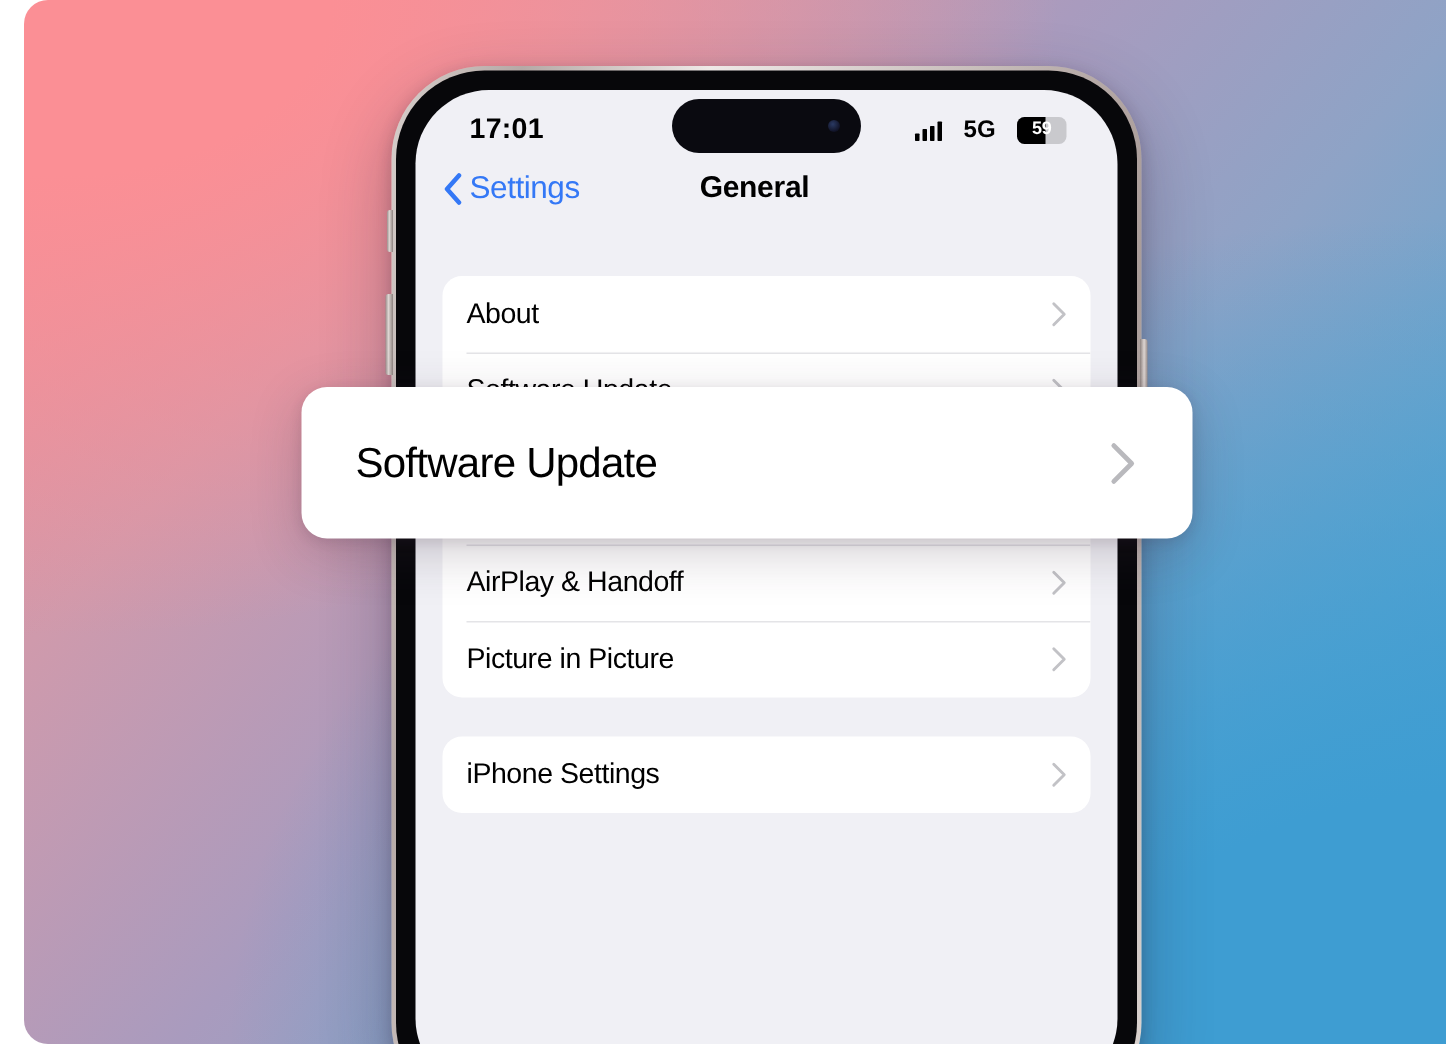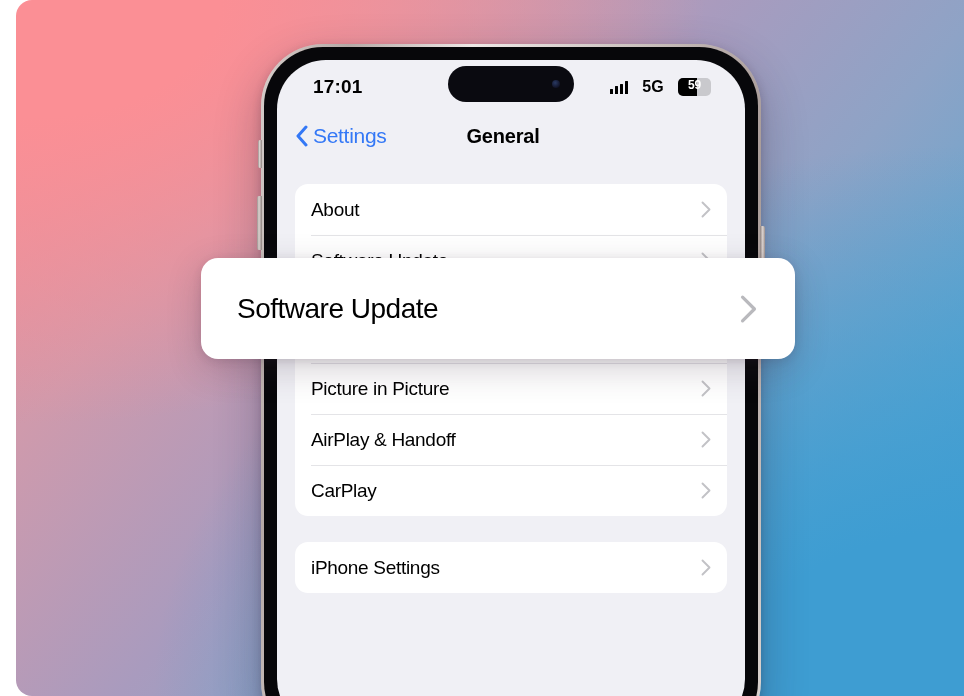--- a/index.html
+++ b/index.html
@@ -134,21 +134,21 @@
     font-weight: bold;
     color: #fff;
     letter-spacing: -.2px;
   }
 
   
   #nav-bar {
     position: relative;
     height: 44px;
     display: flex;
-    align-items: center;
+    align-items: flex-start;
     padding: 0 18px;
   }
   #back-button {
     display: flex;
     align-items: center;
     gap: 5px;
     color: #3478f6;
     cursor: pointer;
   }
   #back-chevron { width: 13px; height: 22px; display: block; }
@@ -292,33 +292,27 @@
               </div>
             </div>
             <div class="list-group">
               <div class="list-row">
                 <span class="row-label">AirDrop</span>
                 <svg class="row-chevron" viewBox="0 0 10 17" fill="none">
                   <path d="M1.5 1.5 L8.5 8.5 L1.5 15.5" stroke="currentColor" stroke-width="1.9" stroke-linecap="round" stroke-linejoin="round"></path>
                 </svg>
               </div>
               <div class="list-row">
+                <span class="row-label">AirPlay &amp; Handoff</span>
+                <svg class="row-chevron" viewBox="0 0 10 17" fill="none">
+                  <path d="M1.5 1.5 L8.5 8.5 L1.5 15.5" stroke="currentColor" stroke-width="1.9" stroke-linecap="round" stroke-linejoin="round"></path>
+                </svg>
+              </div>
+              <div class="list-row">
                 <span class="row-label">Picture in Picture</span>
-                <svg class="row-chevron" viewBox="0 0 10 17" fill="none">
-                  <path d="M1.5 1.5 L8.5 8.5 L1.5 15.5" stroke="currentColor" stroke-width="1.9" stroke-linecap="round" stroke-linejoin="round"></path>
-                </svg>
-              </div>
-              <div class="list-row">
-                <span class="row-label">AirPlay &amp; Handoff</span>
-                <svg class="row-chevron" viewBox="0 0 10 17" fill="none">
-                  <path d="M1.5 1.5 L8.5 8.5 L1.5 15.5" stroke="currentColor" stroke-width="1.9" stroke-linecap="round" stroke-linejoin="round"></path>
-                </svg>
-              </div>
-              <div class="list-row">
-                <span class="row-label">CarPlay</span>
                 <svg class="row-chevron" viewBox="0 0 10 17" fill="none">
                   <path d="M1.5 1.5 L8.5 8.5 L1.5 15.5" stroke="currentColor" stroke-width="1.9" stroke-linecap="round" stroke-linejoin="round"></path>
                 </svg>
               </div>
             </div>
             <div class="list-group">
               <div class="list-row">
                 <span class="row-label">iPhone Settings</span>
                 <svg class="row-chevron" viewBox="0 0 10 17" fill="none">
                   <path d="M1.5 1.5 L8.5 8.5 L1.5 15.5" stroke="currentColor" stroke-width="1.9" stroke-linecap="round" stroke-linejoin="round"></path>

